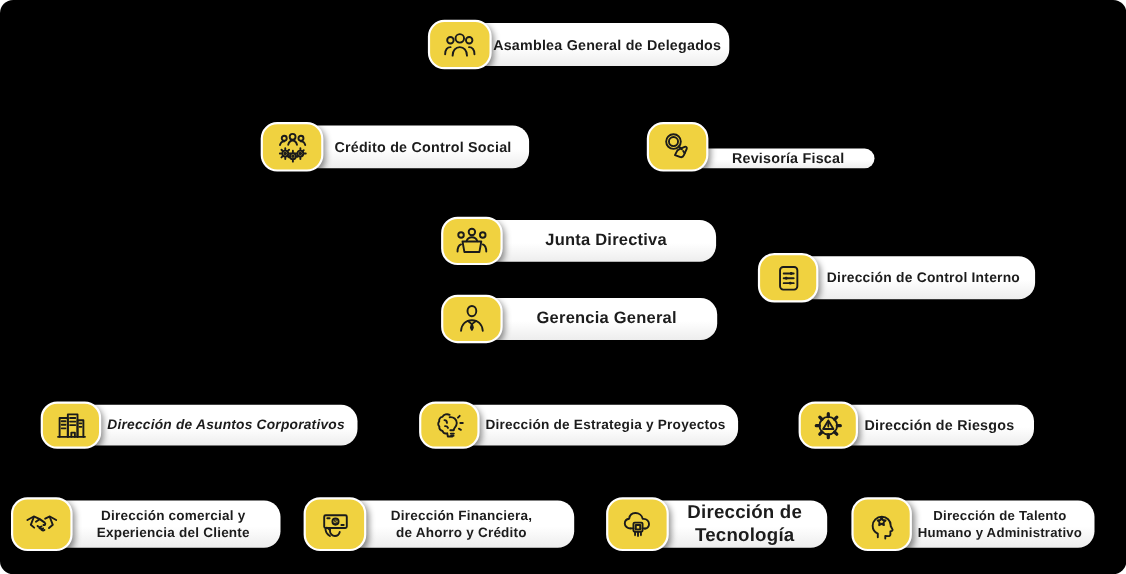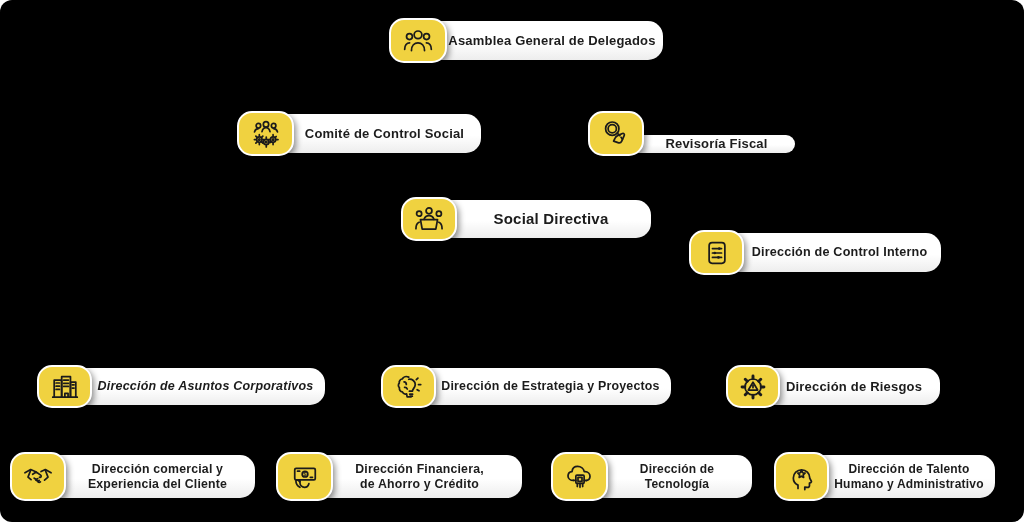--- a/index.html
+++ b/index.html
@@ -52,21 +52,21 @@
           <path d="M7.1 19.2c0-3.7 2.2-5.8 4.9-5.8s4.9 2.1 4.9 5.8"></path>
           <circle cx="5.6" cy="8.7" r="2.2"></circle>
           <path d="M2 18.2c0-3.1 1.6-4.8 3.7-4.8"></path>
           <circle cx="18.4" cy="8.7" r="2.2"></circle>
           <path d="M22 18.2c0-3.1-1.6-4.8-3.7-4.8"></path>
         </svg>
       </div>
     </div>
     <div class="node" style="left: 237px; top: 111px; width: 244px; height: 45px;">
       <div class="card" style="padding-left: 51px; padding-right: 6px;">
-        <span class="label" style="font-size: 13px;">Comité de Control Social</span>
+        <span class="label" style="font-size: 13px;">Crédito de Control Social</span>
       </div>
       <div class="badge" style="width: 57px;">
         <svg viewBox="0 0 24 24" fill="none" stroke="#1B1B1B" stroke-width="1.3" stroke-linecap="round" stroke-linejoin="round">
           <circle cx="12" cy="4.8" r="2"></circle>
           <path d="M9 10.2c.5-1.9 1.6-2.9 3-2.9s2.5 1 3 2.9"></path>
           <circle cx="6.3" cy="5.8" r="1.7"></circle>
           <path d="M3.4 10.4c.4-1.6 1.4-2.5 2.9-2.5"></path>
           <circle cx="17.7" cy="5.8" r="1.7"></circle>
           <path d="M20.6 10.4c-.4-1.6-1.4-2.5-2.9-2.5"></path>
           <circle cx="7" cy="16.2" r="2"></circle>
@@ -90,21 +90,21 @@
           <circle cx="9.2" cy="8" r="5"></circle>
           <circle cx="9.2" cy="8" r="3.1"></circle>
           <path d="M12.9 11.4l2 1.9"></path>
           <path d="M13.6 13l3.2-1.4c.9-.4 1.8.5 1.4 1.4l-1.9 4.3c-.5 1.1-1.7 1.6-2.8 1.2l-3.3-1.2 1.2-2.4c.3-.7.9-1.2 1.6-1.5z"></path>
           <path d="M15.8 14.5l1 1.4"></path>
         </svg>
       </div>
     </div>
     <div class="node" style="left: 401px; top: 197px; width: 250px; height: 44px;">
       <div class="card" style="padding-left: 50px; padding-right: 6px;">
-        <span class="label" style="font-size: 15px;">Social Directiva</span>
+        <span class="label" style="font-size: 15px;">Junta Directiva</span>
       </div>
       <div class="badge" style="width: 56px;">
         <svg viewBox="0 0 24 24" fill="none" stroke="#1B1B1B" stroke-width="1.3" stroke-linecap="round" stroke-linejoin="round">
           <circle cx="12" cy="5.9" r="2.2"></circle>
           <path d="M8.3 12.2c.6-1.7 2-2.7 3.7-2.7s3.1 1 3.7 2.7"></path>
           <circle cx="4.6" cy="8" r="1.9"></circle>
           <path d="M2.2 19.3c0-2.7.9-4.3 2.4-4.9"></path>
           <circle cx="19.4" cy="8" r="1.9"></circle>
           <path d="M21.8 19.3c0-2.7-.9-4.3-2.4-4.9"></path>
           <path d="M5.6 12.4h12.8l-1.3 7.2H6.9z"></path>
@@ -118,20 +118,33 @@
       <div class="badge" style="width: 55px;">
         <svg viewBox="0 0 24 24" fill="none" stroke="#1B1B1B" stroke-width="1.3" stroke-linecap="round" stroke-linejoin="round">
           <rect x="6.1" y="4.3" width="11.8" height="15.4" rx="2.2"></rect>
           <path d="M8.6 8.7h6.8M8.6 12h6.8M8.6 15.3h6.8"></path>
           <circle cx="13.7" cy="8.7" r="1" fill="#1B1B1B" stroke="none"></circle>
           <circle cx="10.3" cy="12" r="1" fill="#1B1B1B" stroke="none"></circle>
           <circle cx="13.1" cy="15.3" r="1" fill="#1B1B1B" stroke="none"></circle>
         </svg>
       </div>
     </div>
+    <div class="node" style="left: 401px; top: 268px; width: 251px; height: 44px;">
+      <div class="card" style="padding-left: 50px; padding-right: 6px;">
+        <span class="label" style="font-size: 15px;">Gerencia General</span>
+      </div>
+      <div class="badge" style="width: 56px;">
+        <svg viewBox="0 0 24 24" fill="none" stroke="#1B1B1B" stroke-width="1.3" stroke-linecap="round" stroke-linejoin="round">
+          <ellipse cx="12" cy="6.6" rx="3" ry="3.5"></ellipse>
+          <path d="M4.6 20c.4-4.7 3.5-7.2 7.4-7.2s7 2.5 7.4 7.2"></path>
+          <path d="M9.3 13.3l2.7 2.2 2.7-2.2"></path>
+          <path d="M12 15.5l-.7 2.3.7 1.6.7-1.6z"></path>
+        </svg>
+      </div>
+    </div>
     <div class="node" style="left: 37px; top: 365px; width: 288px; height: 43px;">
       <div class="card" style="padding-left: 49px; padding-right: 6px;">
         <span class="label" style="font-size: 12.5px; font-style: italic;">Dirección de Asuntos Corporativos</span>
       </div>
       <div class="badge" style="width: 55px;">
         <svg viewBox="0 0 24 24" fill="none" stroke="#1B1B1B" stroke-width="1.3" stroke-linecap="round" stroke-linejoin="round">
           <path d="M3.9 19.6V6.8h5.6v12.8"></path>
           <path d="M9.5 19.6V4.3h6.6v15.3"></path>
           <path d="M16.1 19.6V8.3h4v11.3"></path>
           <path d="M2.8 19.6h18.4"></path>
@@ -195,21 +208,21 @@
           <circle cx="12" cy="9.9" r="2.1"></circle>
           <path d="M6.4 7.6h1.6M16 12.2h1.6"></path>
           <path d="M8.2 14.2v2c0 2 1.6 3.5 3.4 3.5 1.6 0 2.9-1.1 3.3-2.7"></path>
           <path d="M8.2 15.6l-1.5-1.3c-.6-.5-1.5-.1-1.5.7 0 1.8 1.2 3.7 3 4.7"></path>
           <text x="12" y="11.4" text-anchor="middle" font-size="4.4" font-weight="bold" fill="#1B1B1B" stroke="none" font-family="Liberation Sans, sans-serif">$</text>
         </svg>
       </div>
     </div>
     <div class="node" style="left: 551px; top: 452px; width: 201px; height: 49px;">
       <div class="card" style="padding-left: 51px; padding-right: 6px;">
-        <span class="label" style="font-size: 12px;">Dirección de
+        <span class="label" style="font-size: 17px;">Dirección de
 Tecnología</span>
       </div>
       <div class="badge" style="width: 57px;">
         <svg viewBox="0 0 24 24" fill="none" stroke="#1B1B1B" stroke-width="1.3" stroke-linecap="round" stroke-linejoin="round">
           <path d="M7 14.6c-2.2 0-4-1.5-4-3.4 0-1.7 1.3-3.1 3-3.3C6.3 5.3 8.1 4 10.2 4c2.5 0 4.6 1.7 5 4h.7c2 0 3.6 1.6 3.6 3.5 0 1.7-1.2 3-2.8 3.3"></path>
           <rect x="8.9" y="10.6" width="6.2" height="6.2" rx=".8"></rect>
           <rect x="10.5" y="12.2" width="3" height="3"></rect>
           <path d="M10 16.8v2.1M12 16.8v2.6M14 16.8v2.1"></path>
           <circle cx="10" cy="19.4" r=".45" fill="#1B1B1B" stroke="none"></circle>
           <circle cx="12" cy="19.9" r=".45" fill="#1B1B1B" stroke="none"></circle>

